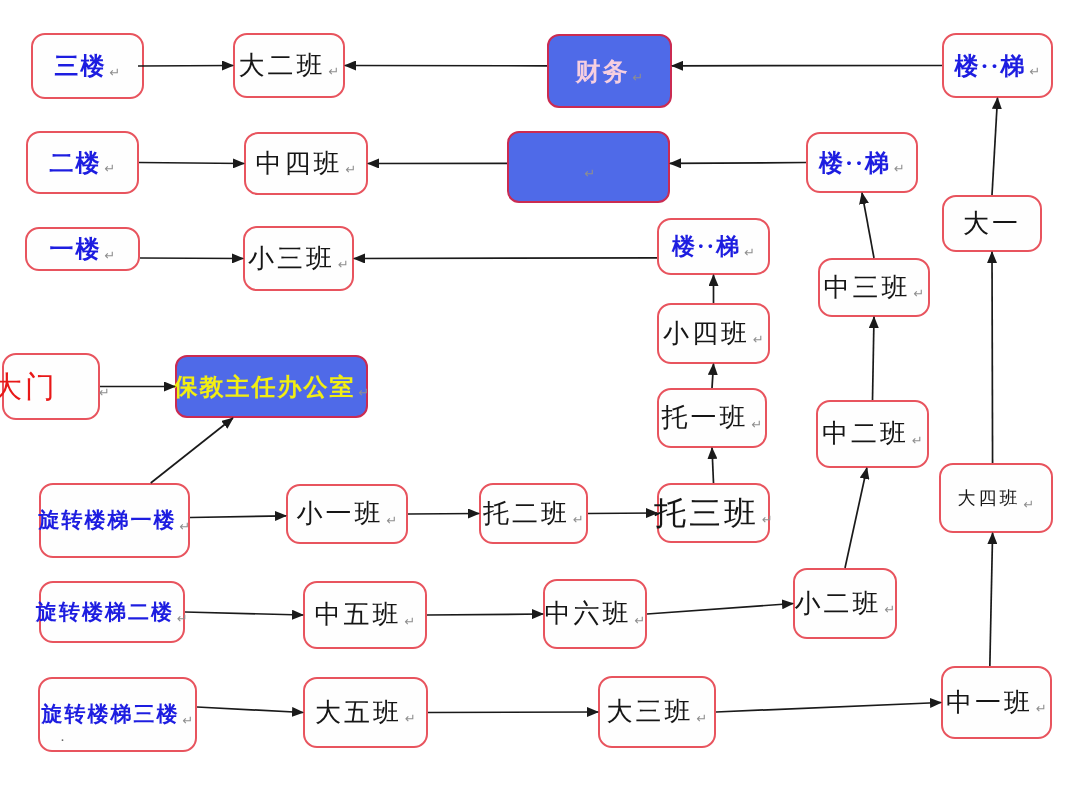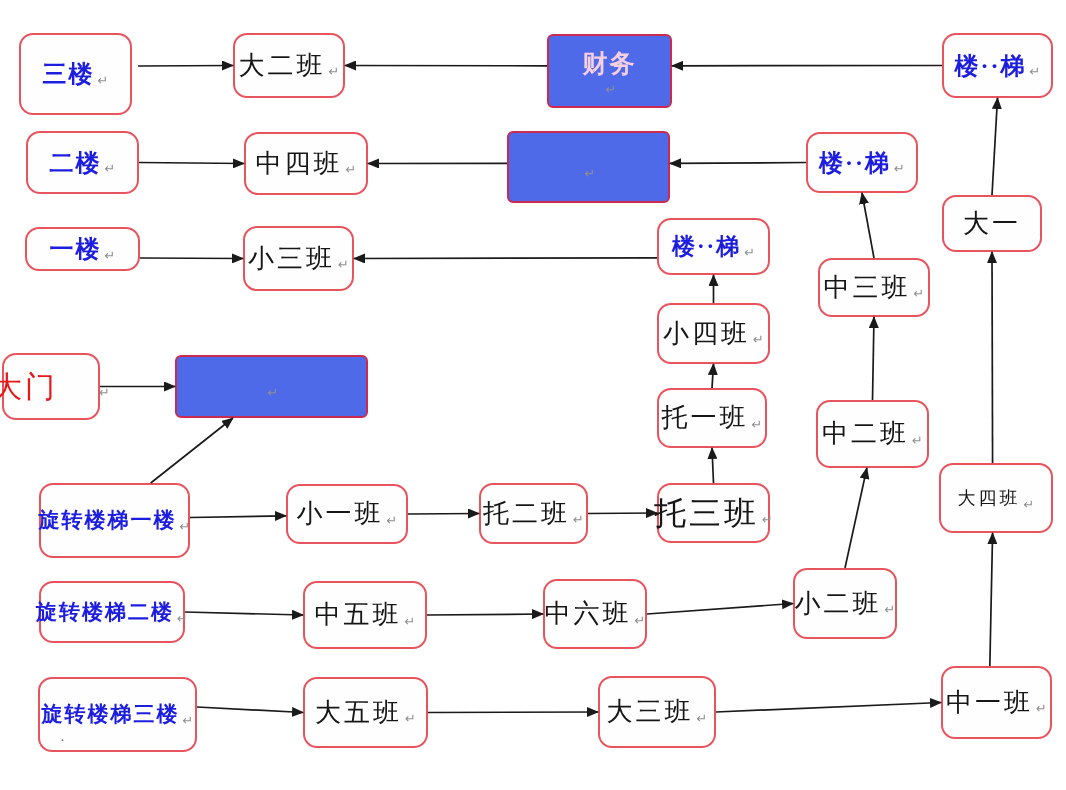--- a/index.html
+++ b/index.html
@@ -33,22 +33,21 @@
     display: flex;
     align-items: center;
     justify-content: center;
     z-index: 2;
     font-family: "Liberation Serif", serif;
     white-space: nowrap;
   }
   .node.blue {
     background: var(--blue-fill, #4f6ae8);
     border-color: var(--border-blue, #cb2b51);
-    border-radius: 6px;
-    flex-direction: column;
+    border-radius: 12px;
   }
   .node .label {
     letter-spacing: 3px;
     color: var(--text-black, #161616);
     line-height: 1;
   }
   .node.bold .label { font-weight: bold; letter-spacing: 2px; }
   .node.c-blue .label   { color: var(--text-blue, #1d1de0); }
   .node.c-red .label    { color: var(--text-red, #e81818); }
   .node.c-yellow .label { color: var(--text-yellow, #f2ee12); }
@@ -104,21 +103,21 @@
       <line x1="845" y1="568" x2="866.85" y2="468" stroke="#1a1a1a" stroke-width="1.7" marker-end="url(#arrowhead)"></line>
       <line x1="872.5" y1="400" x2="874" y2="317" stroke="#1a1a1a" stroke-width="1.7" marker-end="url(#arrowhead)"></line>
       <line x1="874" y1="258" x2="862" y2="193" stroke="#1a1a1a" stroke-width="1.7" marker-end="url(#arrowhead)"></line>
       <line x1="197" y1="707" x2="303" y2="712.5" stroke="#1a1a1a" stroke-width="1.7" marker-end="url(#arrowhead)"></line>
       <line x1="428" y1="712.5" x2="598" y2="712" stroke="#1a1a1a" stroke-width="1.7" marker-end="url(#arrowhead)"></line>
       <line x1="716" y1="712" x2="941" y2="702.5" stroke="#1a1a1a" stroke-width="1.7" marker-end="url(#arrowhead)"></line>
       <line x1="989.84" y1="666" x2="992.58" y2="533" stroke="#1a1a1a" stroke-width="1.7" marker-end="url(#arrowhead)"></line>
       <line x1="992.58" y1="463" x2="992" y2="252" stroke="#1a1a1a" stroke-width="1.7" marker-end="url(#arrowhead)"></line>
       <line x1="992" y1="195" x2="997.5" y2="98" stroke="#1a1a1a" stroke-width="1.7" marker-end="url(#arrowhead)"></line>
     </svg>
-<div class="node c-blue bold" style="left: 19px; top: 33px; width: 113px; height: 82px;">
+<div class="node c-blue bold" style="left: 31px; top: 33px; width: 113px; height: 66px;">
       <span class="label" style="font-size: 24px;">三楼</span>
       <span class="mark">↵</span>
     </div>
     <div class="node c-black" style="left: 233px; top: 33px; width: 112px; height: 65px;">
       <span class="label" style="font-size: 26px;">大二班</span>
       <span class="mark">↵</span>
     </div>
     <div class="node blue c-pink bold" style="left: 547px; top: 34px; width: 125px; height: 74px;">
       <span class="label" style="font-size: 25px;">财务</span>
       <span class="mark">↵</span>
@@ -171,20 +170,21 @@
     </div>
     <div class="node c-black" style="left: 816px; top: 400px; width: 113px; height: 68px;">
       <span class="label" style="font-size: 26px;">中二班</span>
       <span class="mark">↵</span>
     </div>
     <div class="node c-red" style="left: 2px; top: 353px; width: 98px; height: 67px; gap: 38px;">
       <span class="label" style="font-size: 30px;">大门</span>
       <span class="mark">↵</span>
     </div>
     <div class="node blue c-yellow bold" style="left: 175px; top: 355px; width: 193px; height: 63px;">
+      <span class="label" style="font-size: 24px;">保教主任办公室</span>
       <span class="mark">↵</span>
     </div>
     <div class="node c-black" style="left: 939px; top: 463px; width: 114px; height: 70px;">
       <span class="label" style="font-size: 18px;">大四班</span>
       <span class="mark">↵</span>
     </div>
     <div class="node c-blue bold" style="left: 39px; top: 483px; width: 151px; height: 75px;">
       <span class="label" style="font-size: 21px;">旋转楼梯一楼</span>
       <span class="mark">↵</span>
     </div>

